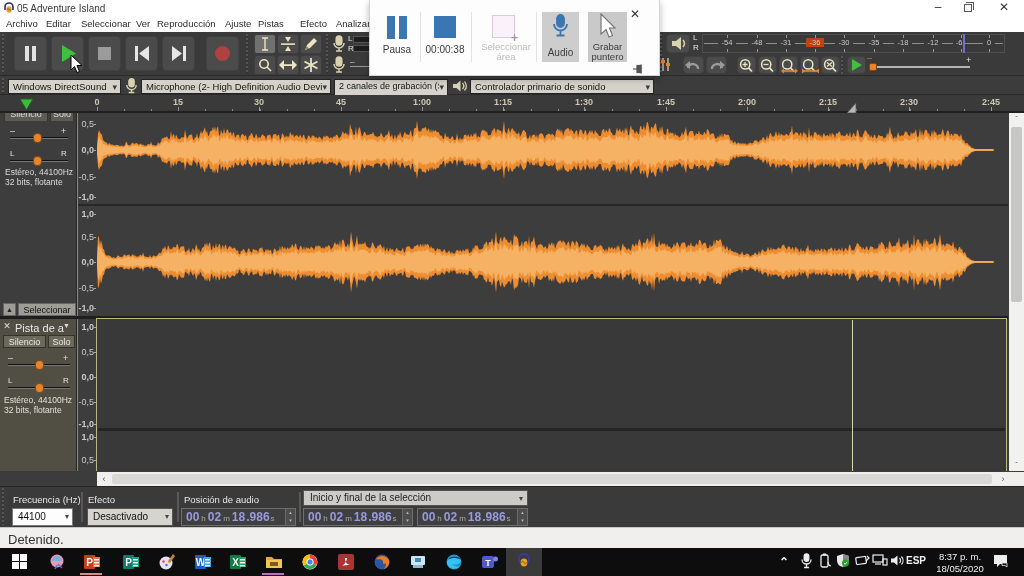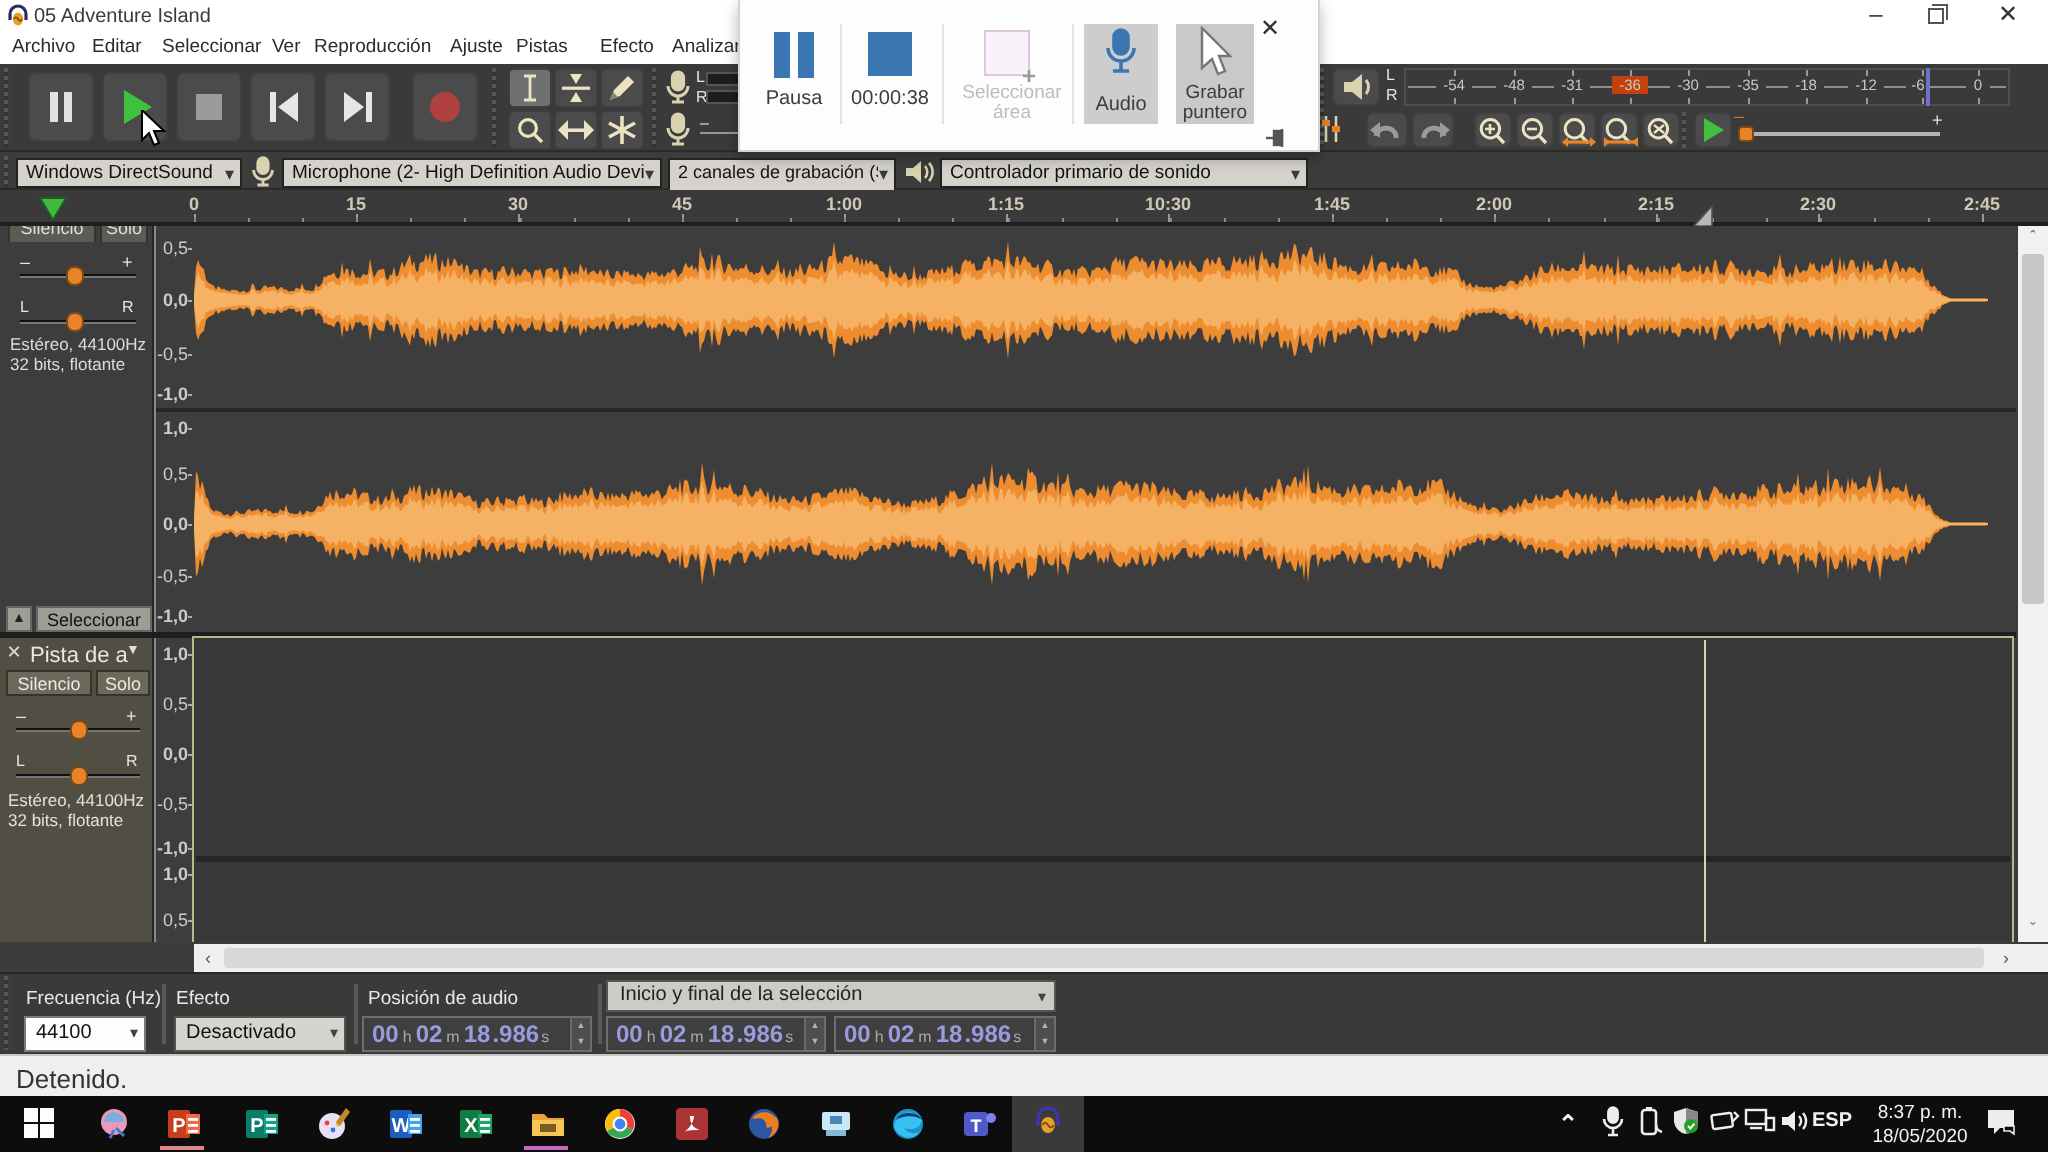--- a/index.html
+++ b/index.html
@@ -275,21 +275,21 @@
 <div class="ab" style="left:164px;top:97px;width:28px;text-align:center;color:#cfc8b4;font-size:9px;font-weight:bold">15</div>
 <div class="ab" style="left:178px;top:107px;width:1px;height:4px;background:#9a9a9a"></div>
 <div class="ab" style="left:245px;top:97px;width:28px;text-align:center;color:#cfc8b4;font-size:9px;font-weight:bold">30</div>
 <div class="ab" style="left:259px;top:107px;width:1px;height:4px;background:#9a9a9a"></div>
 <div class="ab" style="left:327px;top:97px;width:28px;text-align:center;color:#cfc8b4;font-size:9px;font-weight:bold">45</div>
 <div class="ab" style="left:341px;top:107px;width:1px;height:4px;background:#9a9a9a"></div>
 <div class="ab" style="left:408px;top:97px;width:28px;text-align:center;color:#cfc8b4;font-size:9px;font-weight:bold">1:00</div>
 <div class="ab" style="left:422px;top:107px;width:1px;height:4px;background:#9a9a9a"></div>
 <div class="ab" style="left:489px;top:97px;width:28px;text-align:center;color:#cfc8b4;font-size:9px;font-weight:bold">1:15</div>
 <div class="ab" style="left:503px;top:107px;width:1px;height:4px;background:#9a9a9a"></div>
-<div class="ab" style="left:570px;top:97px;width:28px;text-align:center;color:#cfc8b4;font-size:9px;font-weight:bold">10:30</div>
+<div class="ab" style="left:570px;top:97px;width:28px;text-align:center;color:#cfc8b4;font-size:9px;font-weight:bold">1:30</div>
 <div class="ab" style="left:584px;top:107px;width:1px;height:4px;background:#9a9a9a"></div>
 <div class="ab" style="left:652px;top:97px;width:28px;text-align:center;color:#cfc8b4;font-size:9px;font-weight:bold">1:45</div>
 <div class="ab" style="left:666px;top:107px;width:1px;height:4px;background:#9a9a9a"></div>
 <div class="ab" style="left:733px;top:97px;width:28px;text-align:center;color:#cfc8b4;font-size:9px;font-weight:bold">2:00</div>
 <div class="ab" style="left:747px;top:107px;width:1px;height:4px;background:#9a9a9a"></div>
 <div class="ab" style="left:814px;top:97px;width:28px;text-align:center;color:#cfc8b4;font-size:9px;font-weight:bold">2:15</div>
 <div class="ab" style="left:828px;top:107px;width:1px;height:4px;background:#9a9a9a"></div>
 <div class="ab" style="left:895px;top:97px;width:28px;text-align:center;color:#cfc8b4;font-size:9px;font-weight:bold">2:30</div>
 <div class="ab" style="left:909px;top:107px;width:1px;height:4px;background:#9a9a9a"></div>
 <div class="ab" style="left:977px;top:97px;width:28px;text-align:center;color:#cfc8b4;font-size:9px;font-weight:bold">2:45</div>

